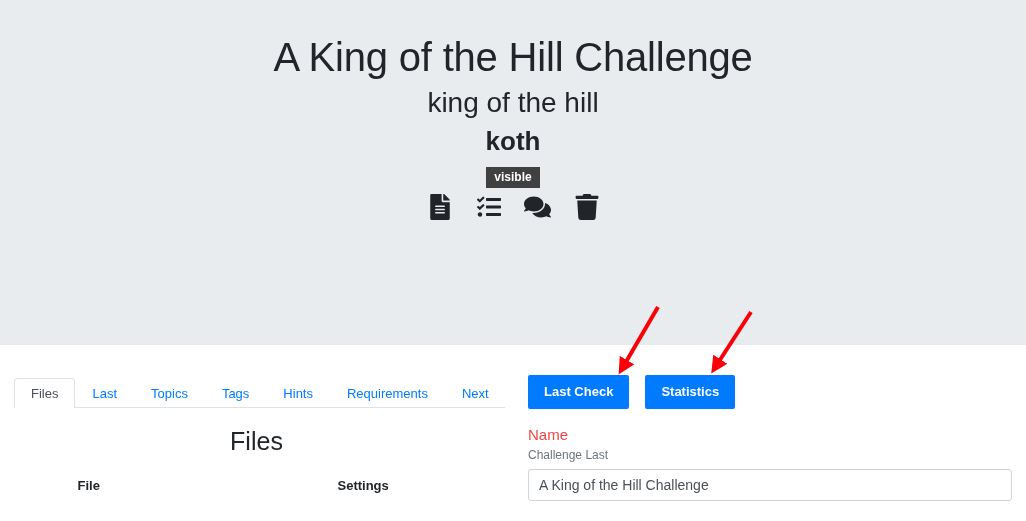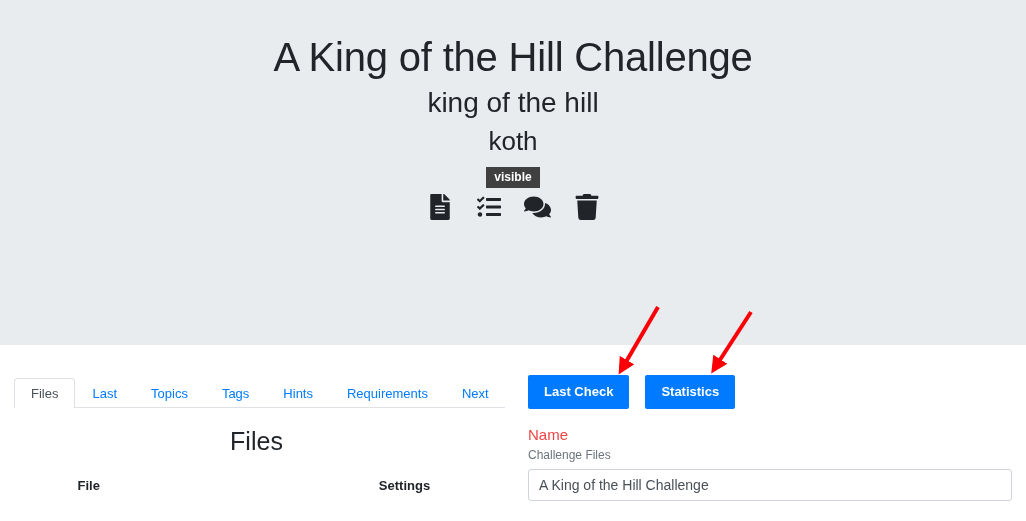--- a/index.html
+++ b/index.html
@@ -35,21 +35,21 @@
   }
   .challenge-category {
     font-size: 28px;
     font-weight: 400;
     color: #212529;
     margin: 0 0 6px 0;
     line-height: 1.2;
   }
   .challenge-type {
     font-size: 26px;
-    font-weight: 400;
+    font-weight: 700;
     color: #212529;
     margin: 0 0 10px 0;
     line-height: 1.2;
   }
   .badge-row {
     margin: 0 0 6px 0;
     line-height: 1;
   }
   .badge-visible {
     display: inline-block;
@@ -151,21 +151,21 @@
     table-layout: fixed;
   }
   .files-table th {
     font-size: 13px;
     font-weight: bold;
     color: #212529;
     text-align: left;
     padding: 0 0 4px 0;
   }
   .files-table th.col-file { width: 230px; padding-left: 36px; }
-  .files-table th.col-settings { padding-left: 30px; text-align: center; }
+  .files-table th.col-settings { padding-left: 30px; }
 
   
   .btn-group {
     display: flex;
     gap: 16px;
     margin: 30px 0 0 15px;
   }
   .btn-primary {
     background: #007bff;
     color: #ffffff;
@@ -292,21 +292,21 @@
 
   <div class="right-col">
 
     <div class="btn-group">
       <button class="btn-primary">Last Check</button>
       <button class="btn-primary">Statistics</button>
     </div>
 
     <div class="field-group">
       <div class="field-label">Name</div>
-      <div class="field-help">Challenge Files</div>
+      <div class="field-help">Challenge Last</div>
       <input class="field-input" type="text" value="A King of the Hill Challenge" style="">
     </div>
 
   </div>
 </div>
 
 <svg class="annotation-layer" viewBox="0 0 1026 521">
   <defs>
     <marker id="arrowhead" markerWidth="4.2" markerHeight="4.2" refX="2.0" refY="2.1" orient="auto">
       <polygon points="0 0, 4.2 2.1, 0 4.2" fill="#fb0007"></polygon>

